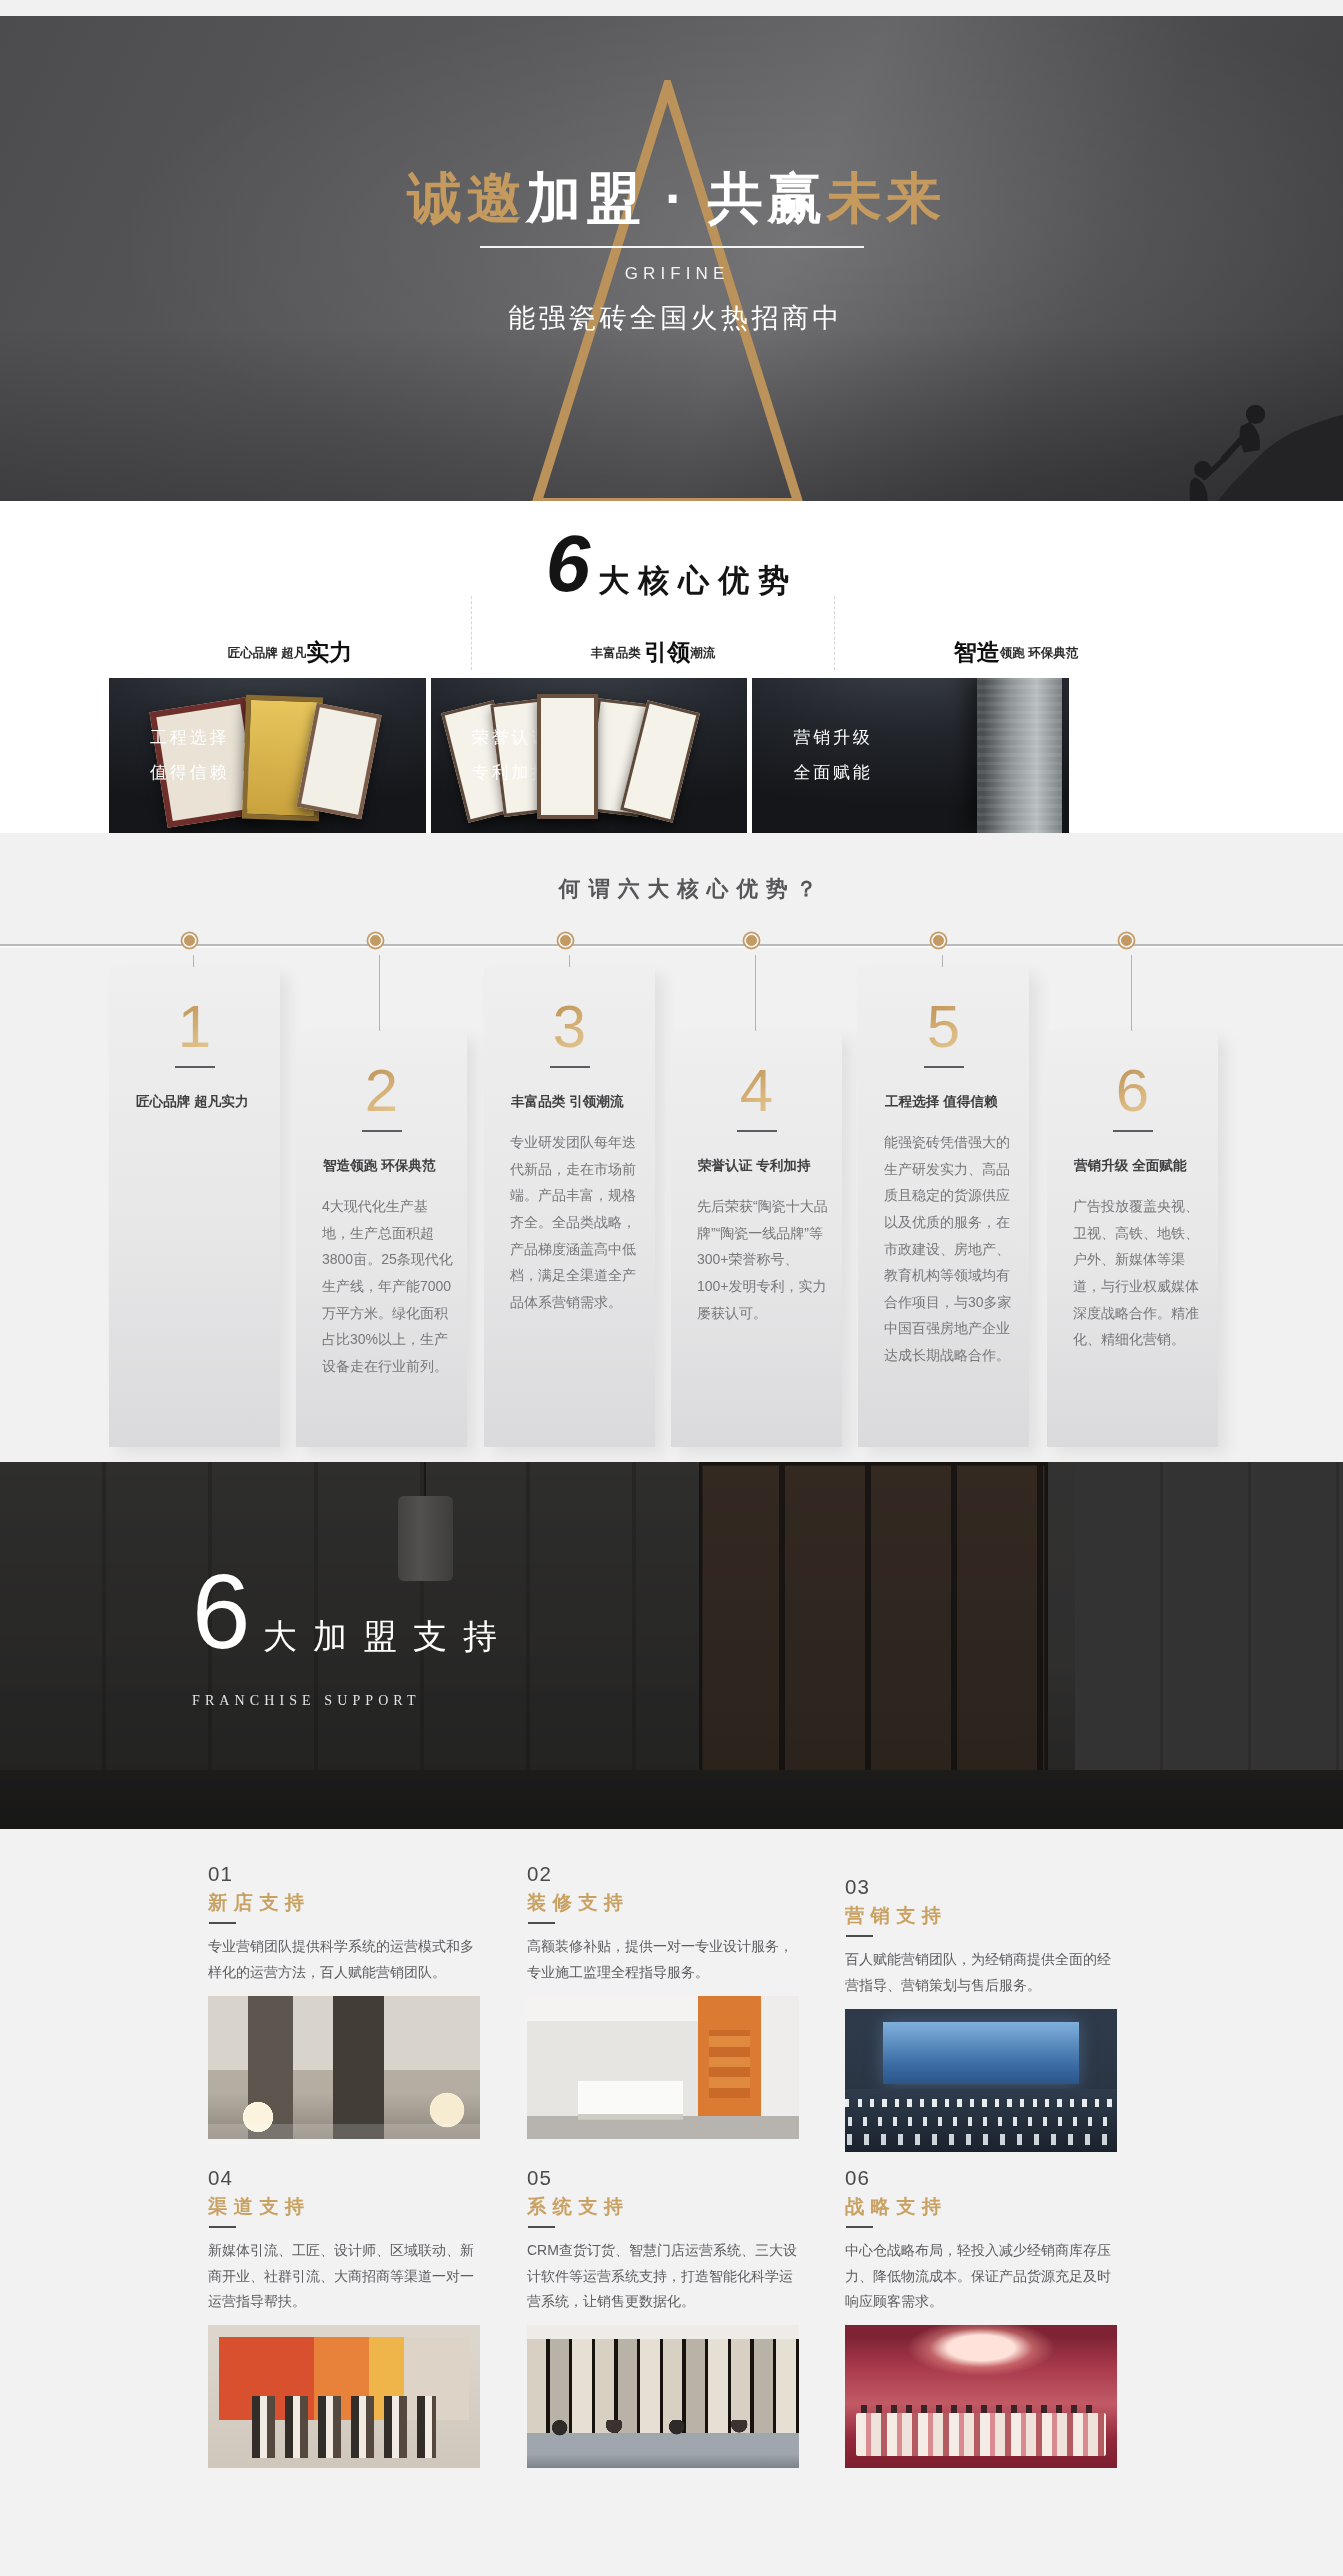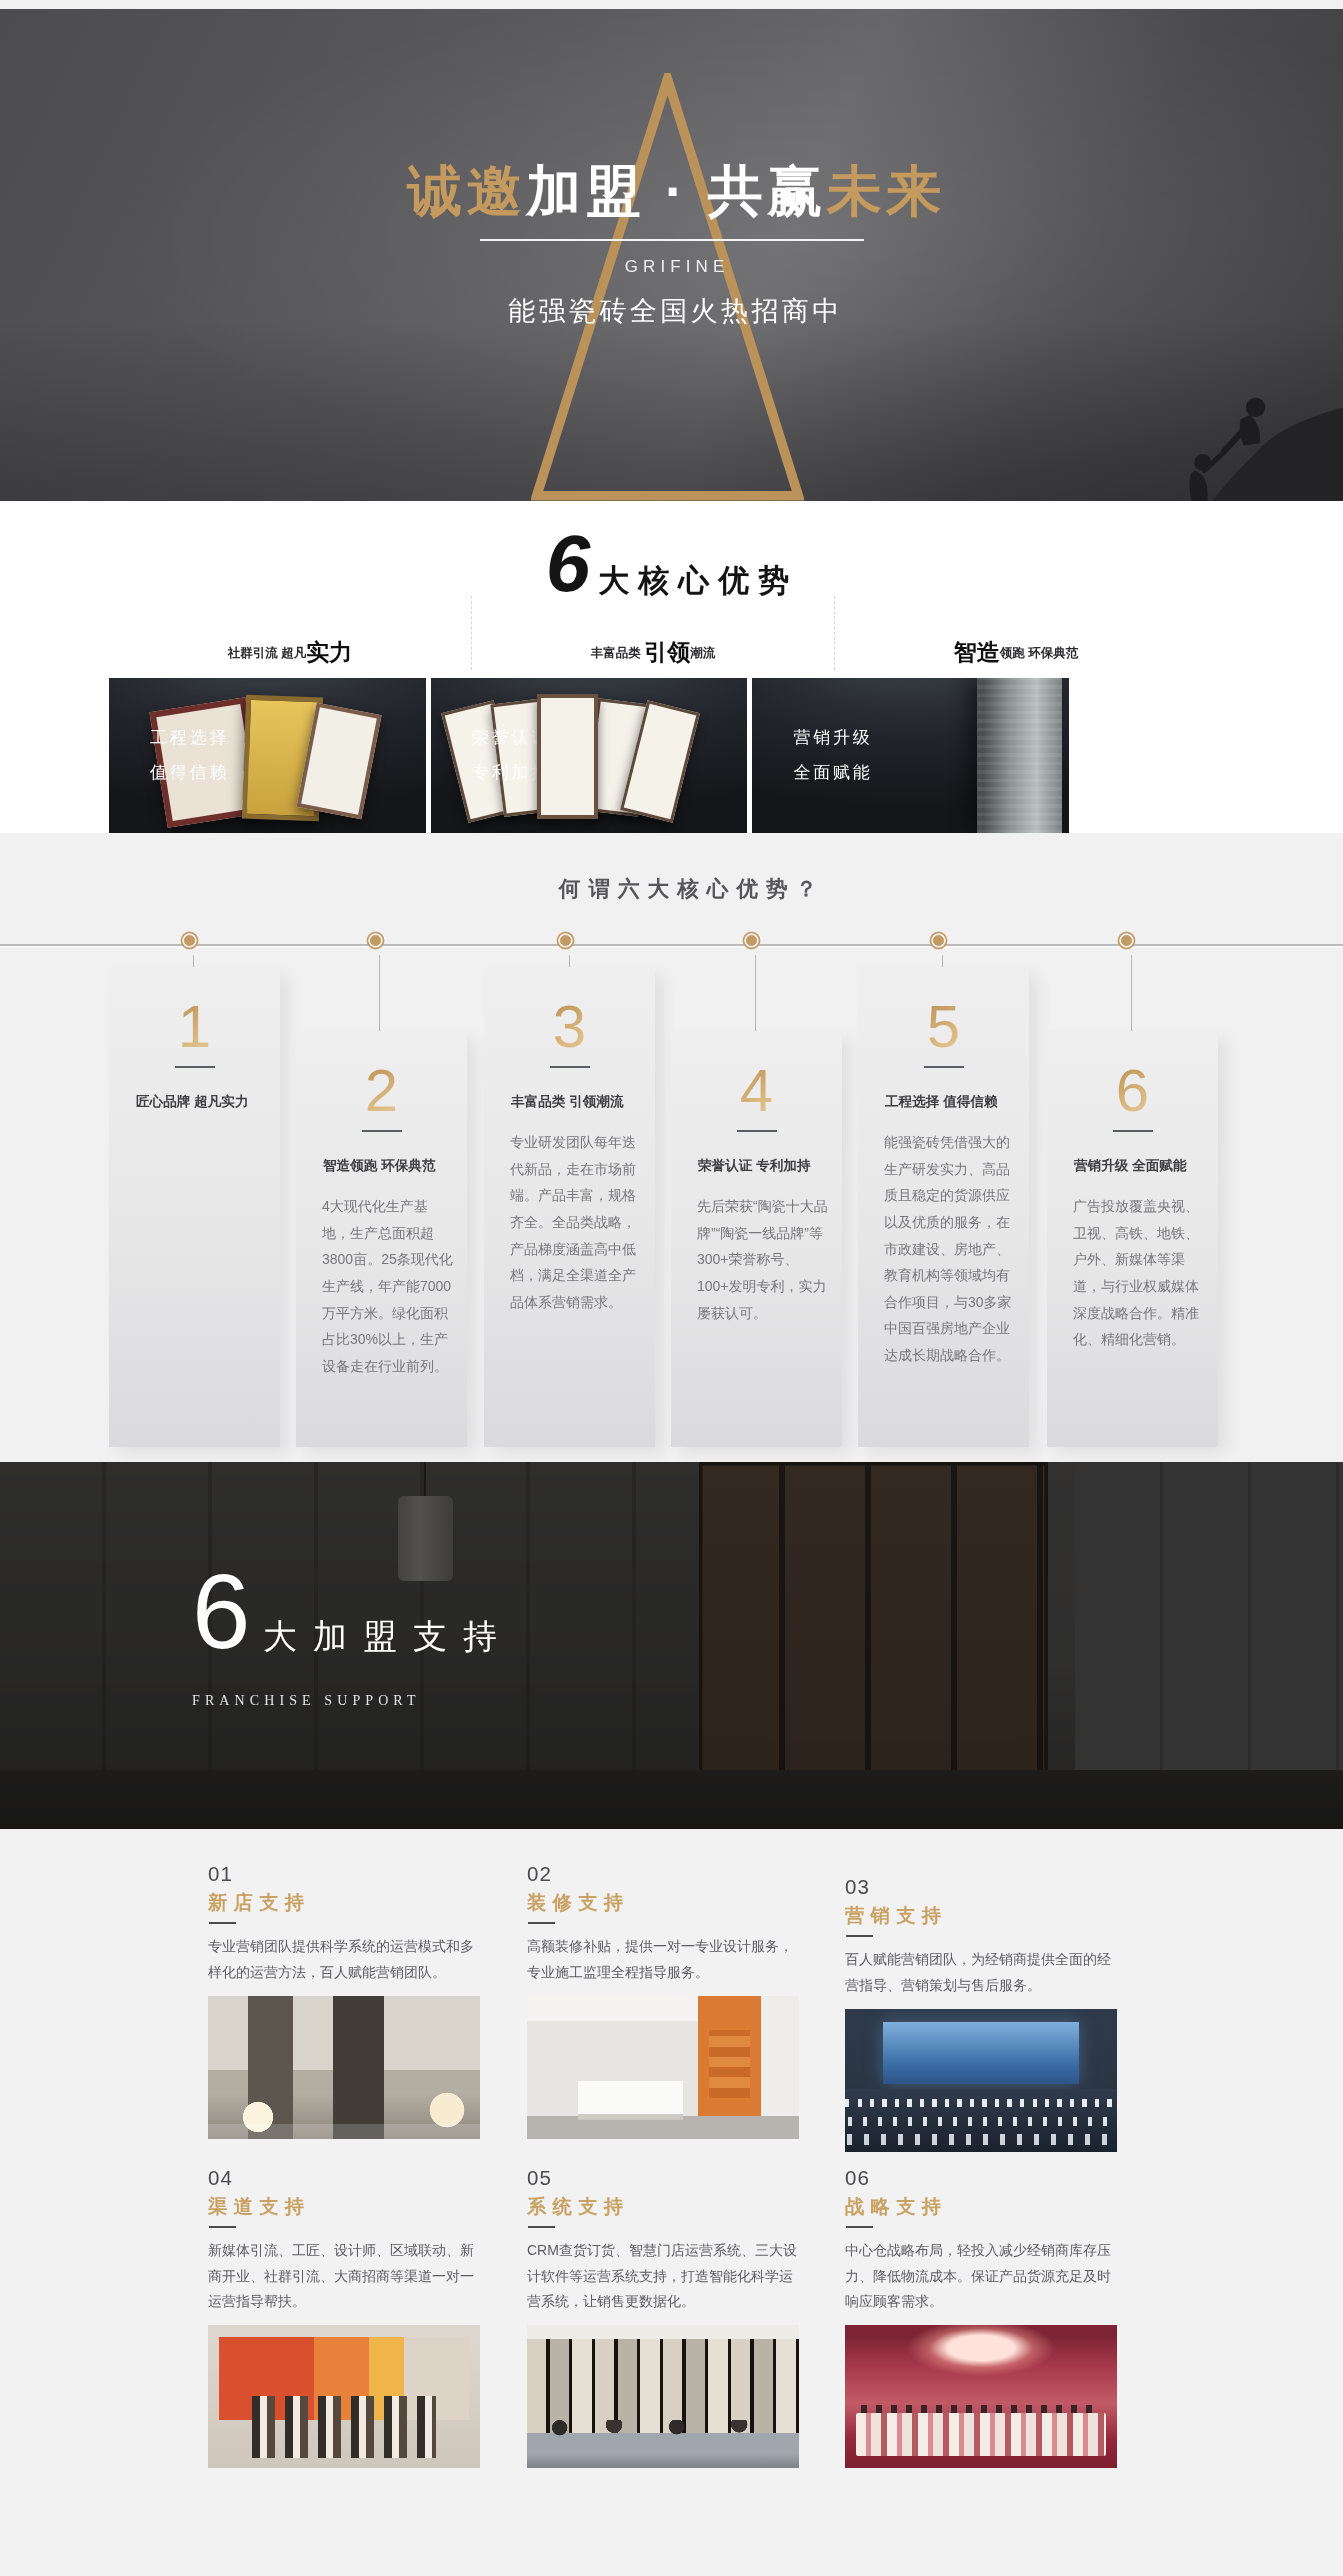--- a/index.html
+++ b/index.html
@@ -2,21 +2,21 @@
 <html style="font-size:9px"><head>
 <meta charset="utf-8">
 <style>
   html,body{margin:0;padding:0;}
   body{width:1344px;height:2576px;position:relative;background:#f1f1f2;
        font-family:"Liberation Sans",sans-serif;-webkit-font-smoothing:antialiased;}
   #page{position:absolute;inset:0;overflow:hidden;}
   section{position:absolute;left:0;width:1344px;}
 
   
-  .hero{top:9px;height:600px;overflow:hidden;
+  .hero{top:16px;height:600px;overflow:hidden;
     background:
       radial-gradient(90% 70% at 62% 38%, rgba(255,255,255,.10), rgba(255,255,255,0) 60%),
       linear-gradient(115deg,#4c4c4e 0%,#5a595b 35%,#656466 55%,#4a494b 75%,#39383a 100%);}
   .hero-shade{position:absolute;inset:0;background:linear-gradient(180deg,rgba(0,0,0,0) 52%,rgba(18,18,20,.55) 100%);}
   .climbers{position:absolute;right:0;bottom:0;width:512px;height:318px;}
   .triangle{position:absolute;left:531px;top:64px;width:273px;height:429px;}
   .hero-title{position:absolute;top:147px;left:0;width:100%;margin:0;text-align:center;
     font-size:55px;font-weight:700;letter-spacing:4.5px;padding-left:4.5px;line-height:1.3;}
   .hero-title .gold{color:#c49a5e;}
   .hero-title .white{color:#ffffff;}
@@ -194,21 +194,21 @@
     <div class="hero-sub">能强瓷砖全国火热招商中</div>
   </section>
 
   <section class="core">
     <div class="core-heading">
       <span class="core-num">6</span>
       <span class="core-heading-text">大核心优势</span>
     </div>
     <div class="core-features">
       <div class="feature">
-        <span class="f-small">社群引流 超凡</span>
+        <span class="f-small">匠心品牌 超凡</span>
           <span class="f-big">实力</span>
           <span class="f-small"></span>
       </div>
       <div class="feature">
         <span class="f-small">丰富品类 </span>
           <span class="f-big">引领</span>
           <span class="f-small">潮流</span>
       </div>
       <div class="feature">
         <span class="f-big">智造</span>

